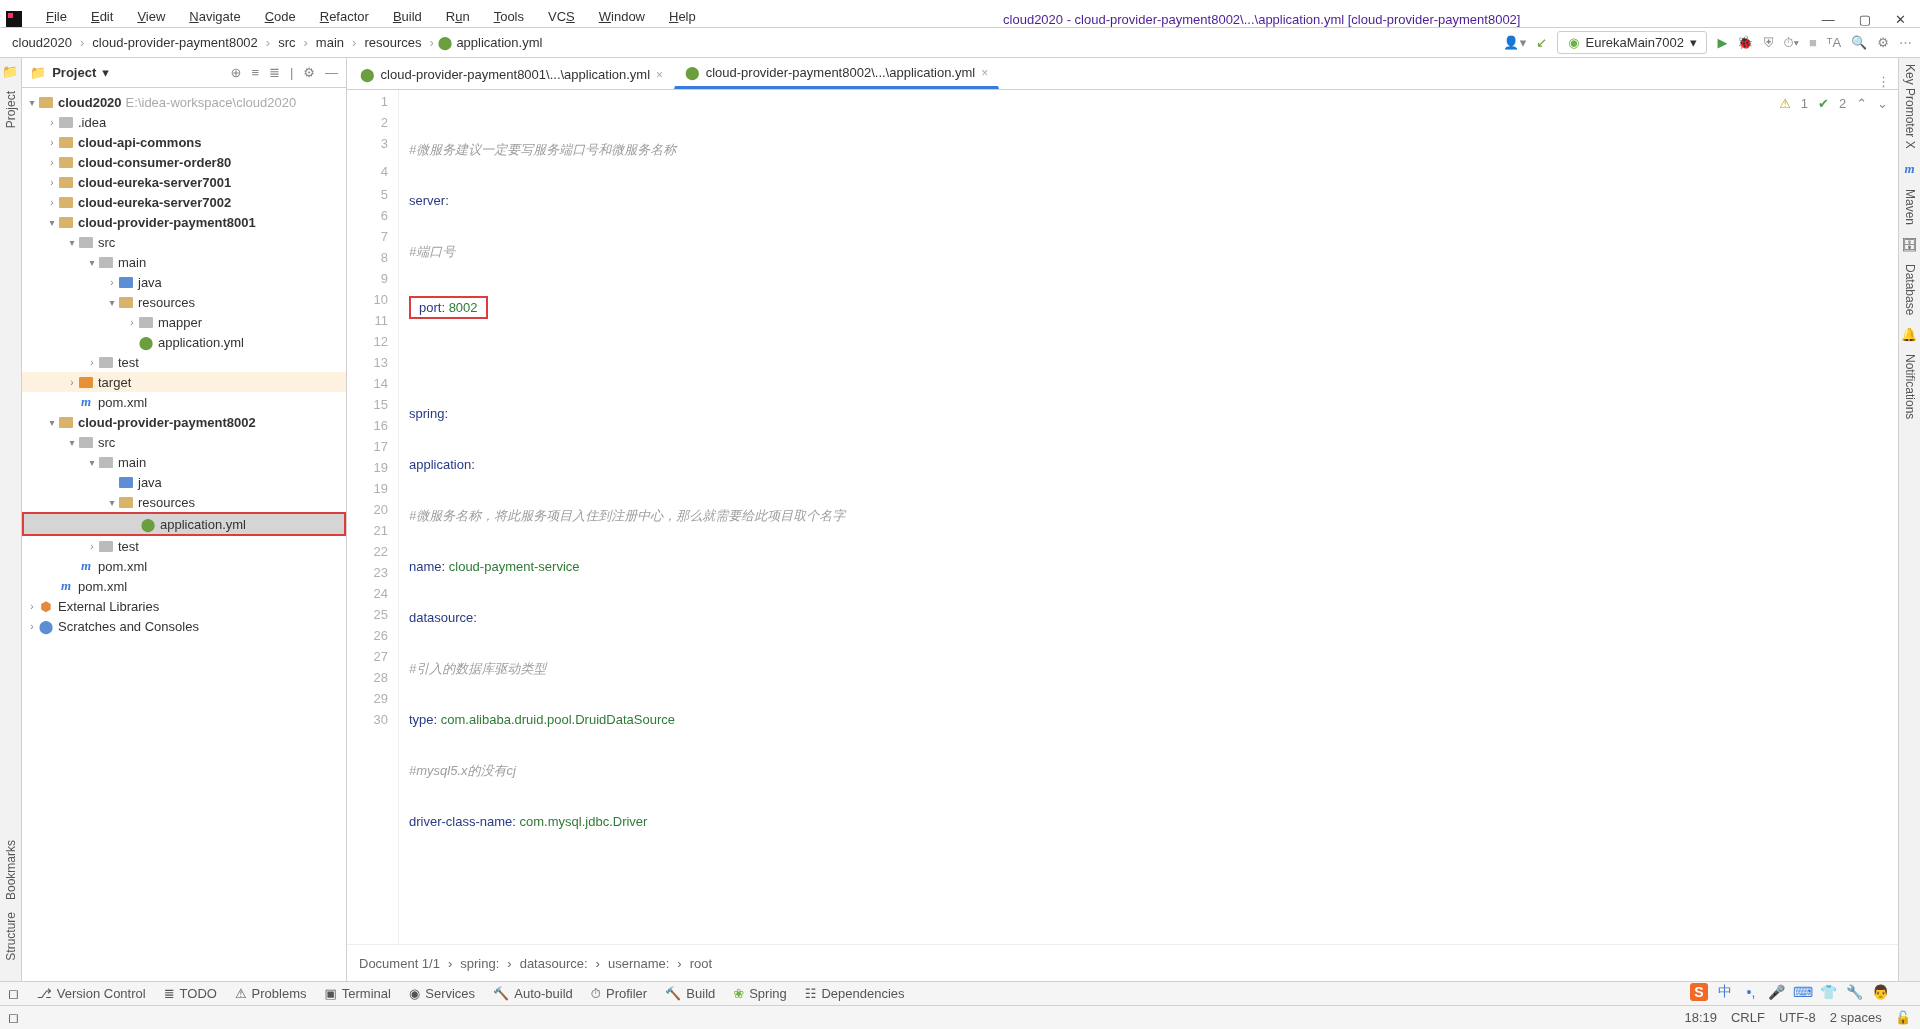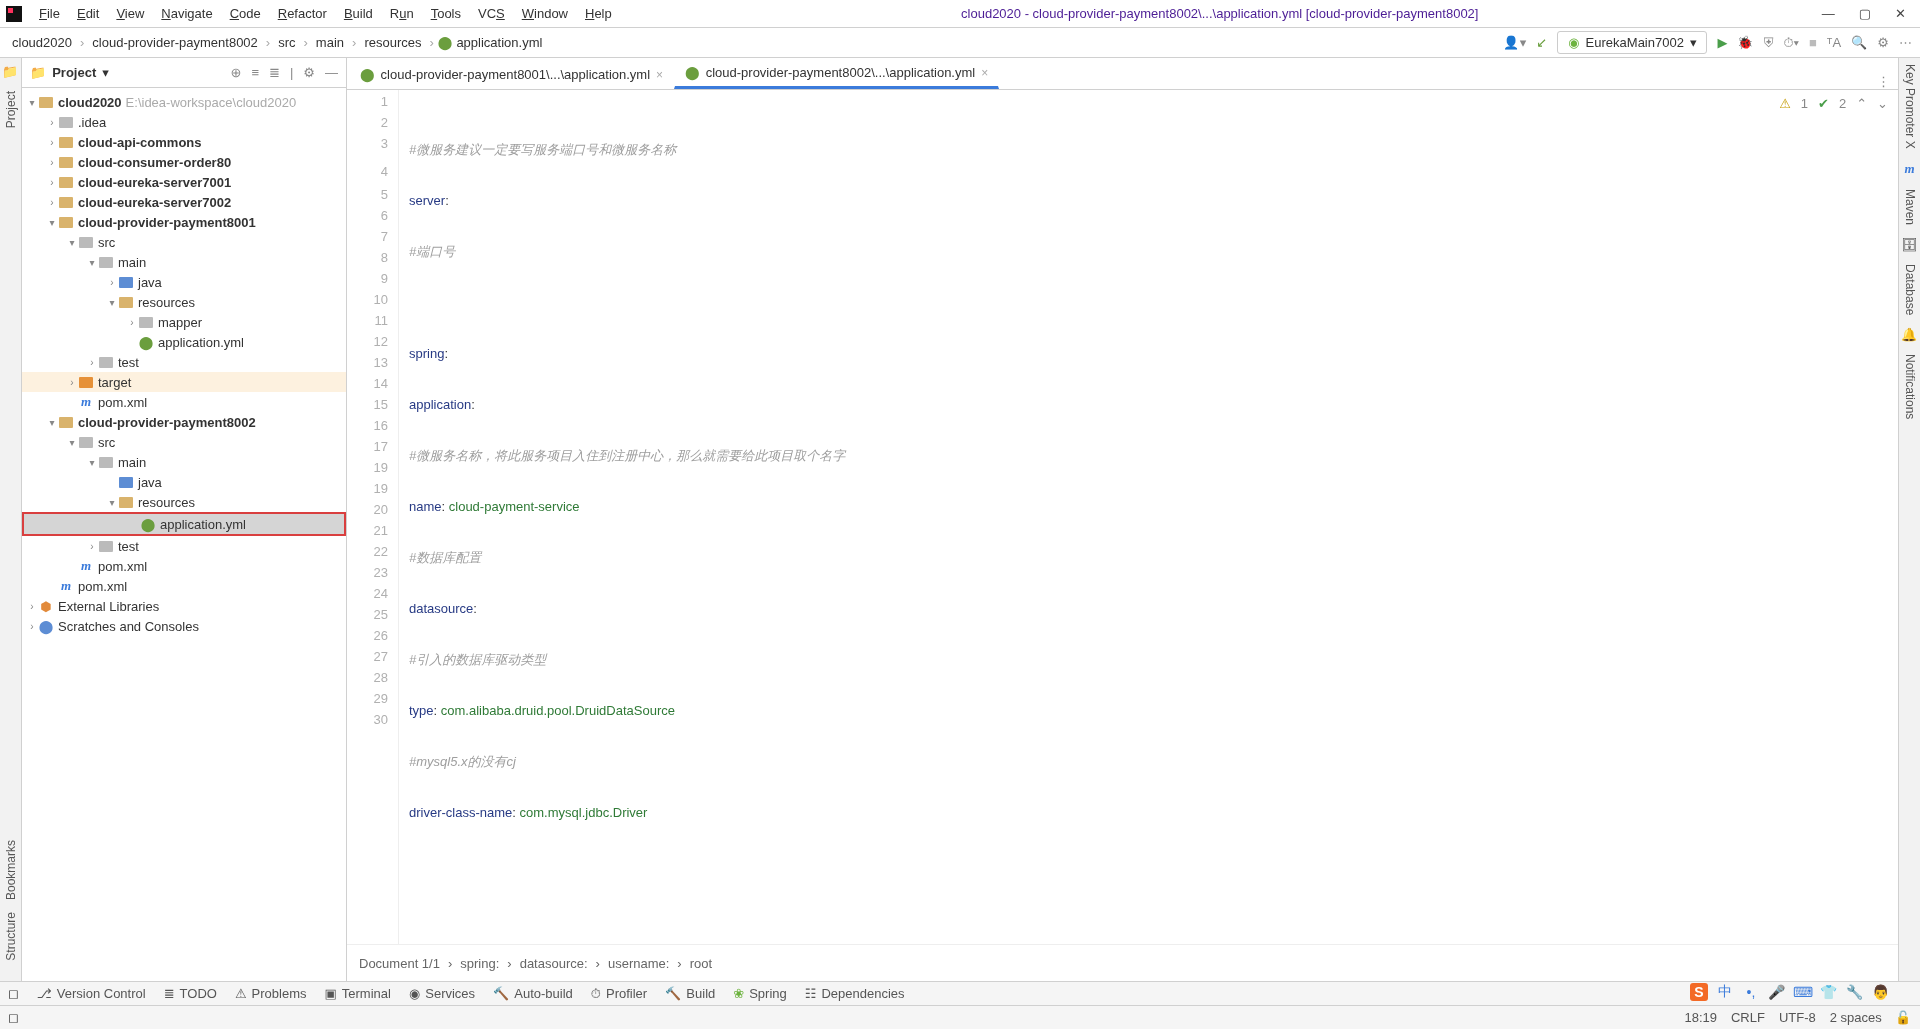--- a/index.html
+++ b/index.html
@@ -1,17 +1,17 @@
 <!DOCTYPE html>
 <html><head>
 <meta charset="utf-8">
 <style>
 * { margin:0; padding:0; box-sizing:border-box; font-family:"Segoe UI",Arial,sans-serif; font-size:13px; }
 body { background:#fff; width:1920px; height:1029px; overflow:hidden; position:relative; color:#333; }
-.menubar { height:28px; display:flex; align-items:center; padding:8px 6px; gap:5px; border-bottom:1px solid #d0d0d0; }
+.menubar { height:28px; display:flex; align-items:flex-end; padding:0 6px; gap:12px; border-bottom:1px solid #d0d0d0; }
 .menubar .logo { width:16px; height:16px; margin-right:6px; }
 .menubar .mi { padding:3px 6px; cursor:pointer; }
 .menubar .mi u { text-decoration:underline; }
 .menubar .title { margin-left:auto; margin-right:auto; color:#4c1d95; font-size:13px; }
 .menubar .winctrl { display:flex; gap:24px; margin-right:8px; color:#444; }
 .toolbar { height:30px; display:flex; align-items:center; padding:0 8px; border-bottom:1px solid #d0d0d0; }
 .crumb-sep { color:#aaa; margin:0 4px; }
 .crumb { padding:2px 4px; }
 .toolbar .spacer{flex:1}
 .toolbar .right { display:flex; align-items:center; gap:10px; }
@@ -377,26 +377,26 @@
           <div>27</div>
           <div>28</div>
           <div>29</div>
           <div>30</div>
       </div>
       <div class="code">
         <div class="inspwarn"><span class="warn">⚠</span><span>1</span><span class="ok">✔</span><span>2</span><span>⌃</span><span>⌄</span></div>
         <div class="ln"><span class="c-comment">#微服务建议一定要写服务端口号和微服务名称</span></div>
         <div class="ln"><span class="c-key">server</span><span>:</span></div>
         <div class="ln">  <span class="c-comment">#端口号</span></div>
+        <div class="ln" style="height:30px">  <span class="port-hl"><span class="c-key">port</span>: <span class="c-val">8002</span></span></div>
         <div class="ln"></div>
         <div class="ln"><span class="c-key">spring</span>:</div>
         <div class="ln">  <span class="c-key">application</span>:</div>
         <div class="ln">    <span class="c-comment">#微服务名称，将此服务项目入住到注册中心，那么就需要给此项目取个名字</span></div>
         <div class="ln">    <span class="c-key">name</span>: <span class="c-str">cloud-payment-service</span></div>
-        <div class="ln">  <span class="c-comment">#数据库配置</span></div>
         <div class="ln">  <span class="c-key">datasource</span>:</div>
         <div class="ln">    <span class="c-comment">#引入的数据库驱动类型</span></div>
         <div class="ln">    <span class="c-key">type</span>: <span class="c-str">com.alibaba.druid.pool.DruidDataSource</span></div>
         <div class="ln">    <span class="c-comment">#mysql5.x的没有cj</span></div>
         <div class="ln">    <span class="c-key">driver-class-name</span>: <span class="c-str">com.mysql.jdbc.Driver</span></div>
         
         
         
         
         

